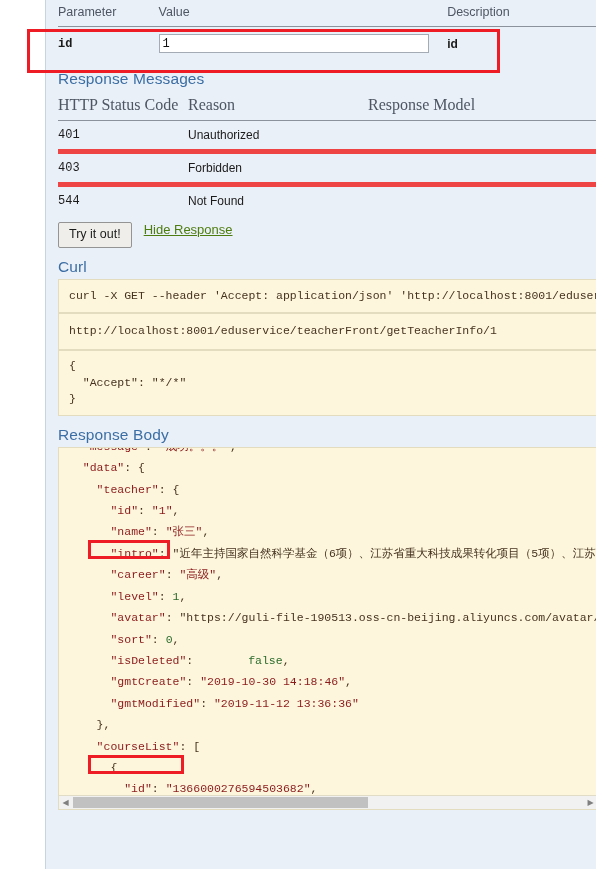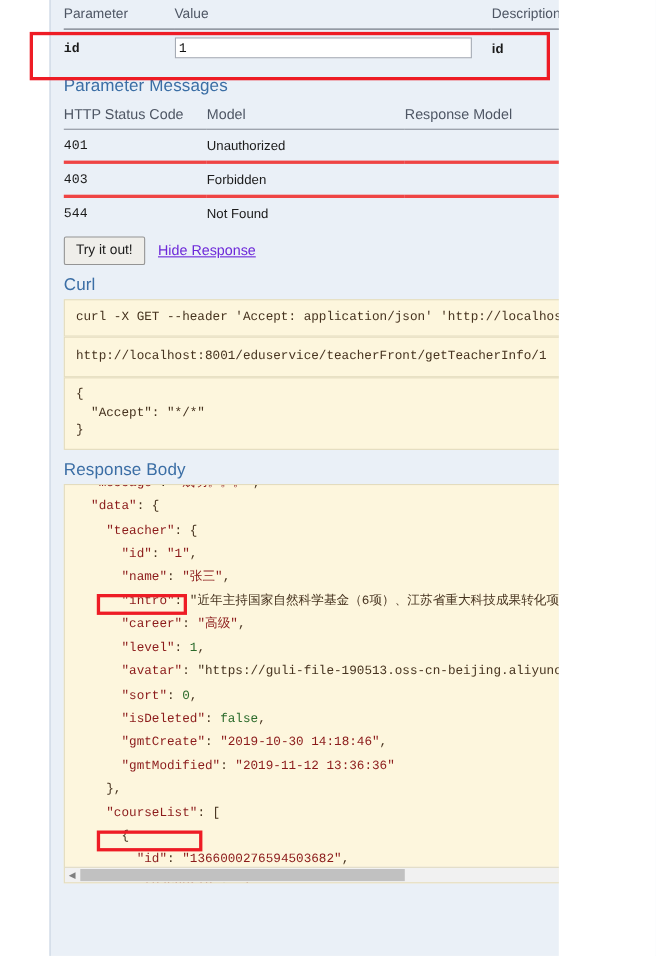--- a/index.html
+++ b/index.html
@@ -4,21 +4,21 @@
 <style>
   html, body {
     margin: 0; padding: 0;
     width: 596px; height: 869px;
     background: #ffffff;
     font-family: "Liberation Sans", sans-serif;
     overflow: hidden;
   }
   #root {
     position: relative;
-    width: 508px; height: 869px;
+    width: 596px; height: 869px;
     background: #ffffff;
     overflow: hidden;
   }
   
   .op-panel {
     position: absolute;
     left: 45px; top: 0; width: 551px; height: 869px;
     background: #eaf0f7;
     border-left: 1px solid #c8d4e2;
     box-sizing: border-box;
@@ -42,21 +42,21 @@
     font-weight: normal;
     color: #4e5664;
     font-size: 12.5px;
     padding: 5px 0 7px 0;
     border-bottom: 1px solid #8c929c;
   }
   table.params td, table.resp td {
     font-size: 12px;
     color: #1b1b1b;
     padding: 7px 0;
-    border-bottom: 3px solid #ef4444;
+    border-bottom: 5px solid #ef4444;
     vertical-align: middle;
   }
   table.params td.pname { font-family: "Liberation Mono", monospace; font-size: 12px; font-weight: bold;}
   .col-a { width: 100px; }
   .col-b { width: 287px; }
   .col-c { width: 150px; }
   table.params tr td { border-bottom: none; }
   .param-input {
     width: 270px;
     height: 19px;
@@ -74,47 +74,47 @@
   
   .sect-title {
     color: #3b6ea5;
     font-size: 15.5px;
     font-weight: normal;
     margin: 10px 0 3px 0;
     letter-spacing: 0.1px;
   }
 
   
-  table.resp th { font-size: 13px; padding-bottom: 6px;}
+  table.resp th { font-size: 16px; padding-bottom: 6px; font-family: Liberation Serif, serif;}
   table.resp td { font-size: 12px; padding: 7px 0 7px 0; }
   table.resp td.code { font-family: "Liberation Mono", monospace; }
   .rcol-a { width: 130px; }
   .rcol-b { width: 180px; }
   .rcol-c { width: 230px; }
 
   
   .action-row {
     display: flex;
-    align-items: center;
+    align-items: flex-start;
     gap: 12px;
     margin: 7px 0 2px 0;
   }
   .btn-try {
     background: #efeeea;
     border: 1px solid #949494;
     border-radius: 2px;
     font-size: 12.5px;
     color: #1b1b1b;
     padding: 5px 10px 6px 10px;
     cursor: pointer;
     font-family: "Liberation Sans", sans-serif;
     line-height: 1;
   }
   .link-hide {
-    color: #6d28d9;
+    color: #4d7c0f;
     font-size: 13px;
     text-decoration: underline;
     cursor: pointer;
   }
 
   
   .code-box {
     background: #fdf6dd;
     border: 1px solid #e3dcbe;
     font-family: "Liberation Mono", monospace;
@@ -146,21 +146,21 @@
     line-height: 21.4px;
     color: #46331f;
     white-space: pre;
     padding: 0 0 0 10px;
     position: absolute;
     top: -12px;
     left: 0;
   }
   .respbody-code .s { color: #8b1a1a; }
   .respbody-code .n { color: #2b6b2b; }
-  .respbody-code .b { color: #2b6b2b; }
+  .respbody-code .b { color: #2b6b2b; margin-left: 48px; }
 
   
   .hscroll {
     position: absolute;
     left: 0; bottom: 0;
     width: 100%;
     height: 13px;
     background: #f1f1f1;
     border-top: 1px solid #e1dcc6;
   }
@@ -210,27 +210,27 @@
           <tr>
             <td class="pname">id</td>
             <td>
               <input class="param-input" type="text" value="1" style="">
             </td>
             <td class="pdesc">id</td>
           </tr>
         </tbody>
       </table>
 
-      <div class="sect-title">Parameter Messages</div>
+      <div class="sect-title">Response Messages</div>
 
       <table class="resp">
         <thead>
           <tr>
             <th class="rcol-a">HTTP Status Code</th>
-            <th class="rcol-b">Model</th>
+            <th class="rcol-b">Reason</th>
             <th class="rcol-c">Response Model</th>
           </tr>
         </thead>
         <tbody>
           <tr>
             <td class="code">401</td>
             <td>Unauthorized</td>
             <td></td>
           </tr>
           <tr>

